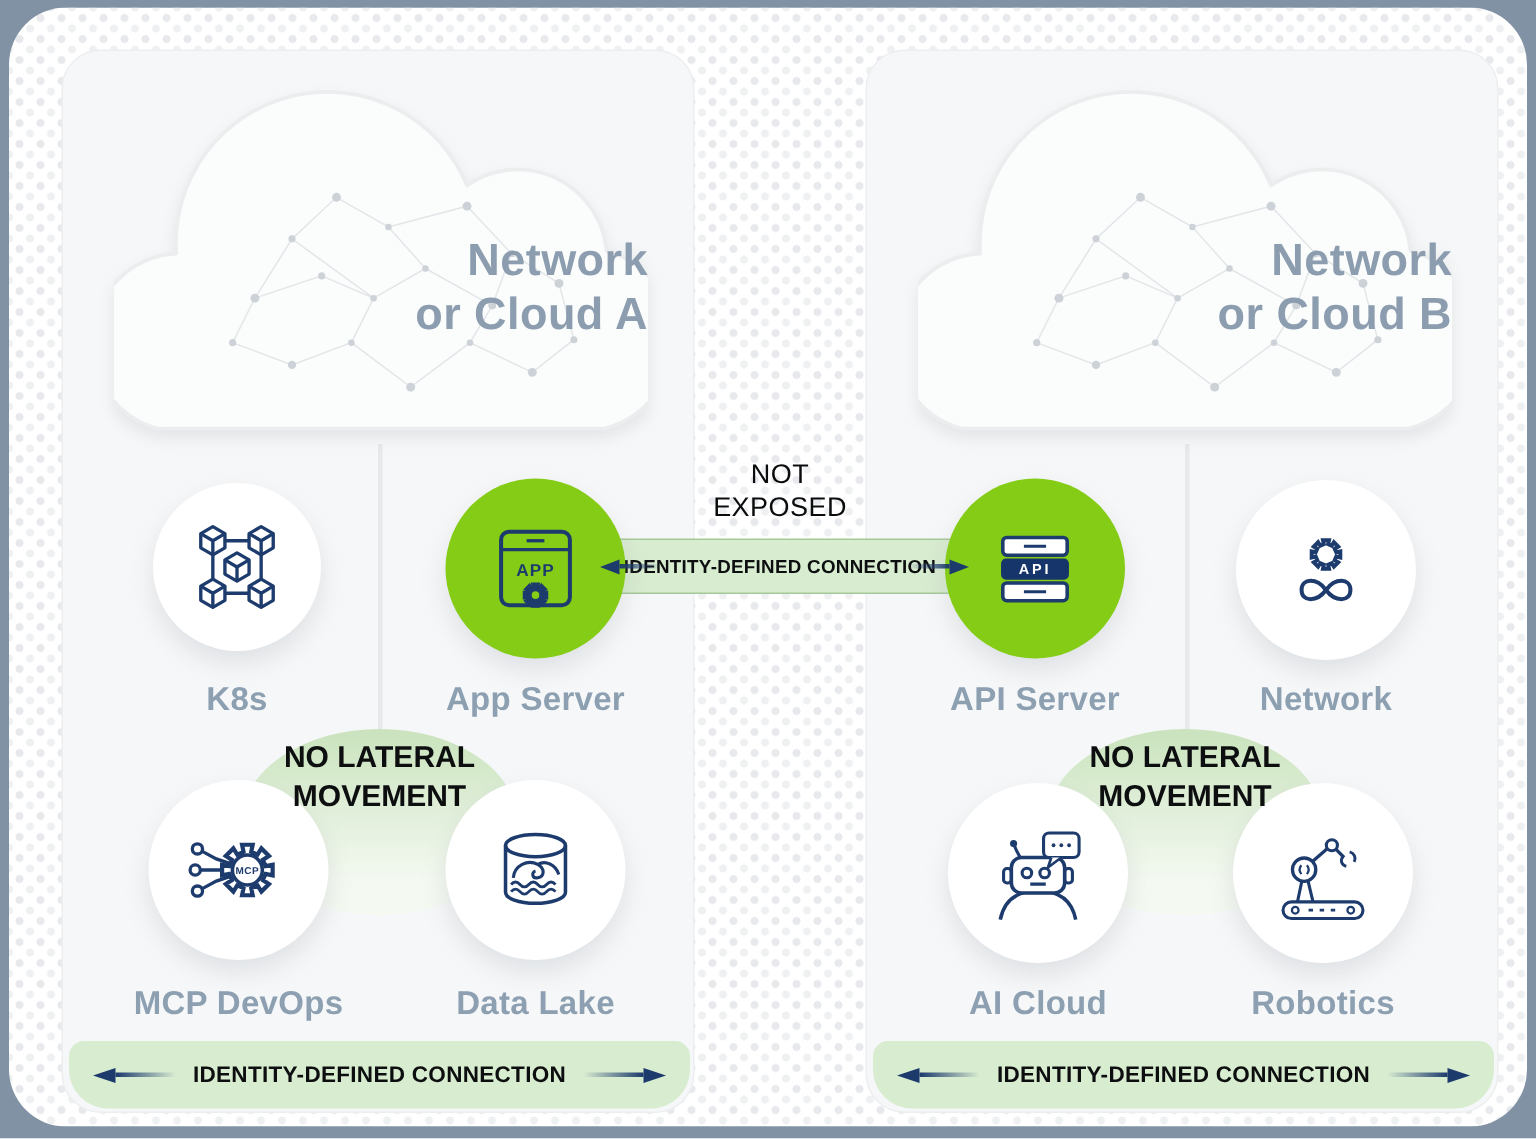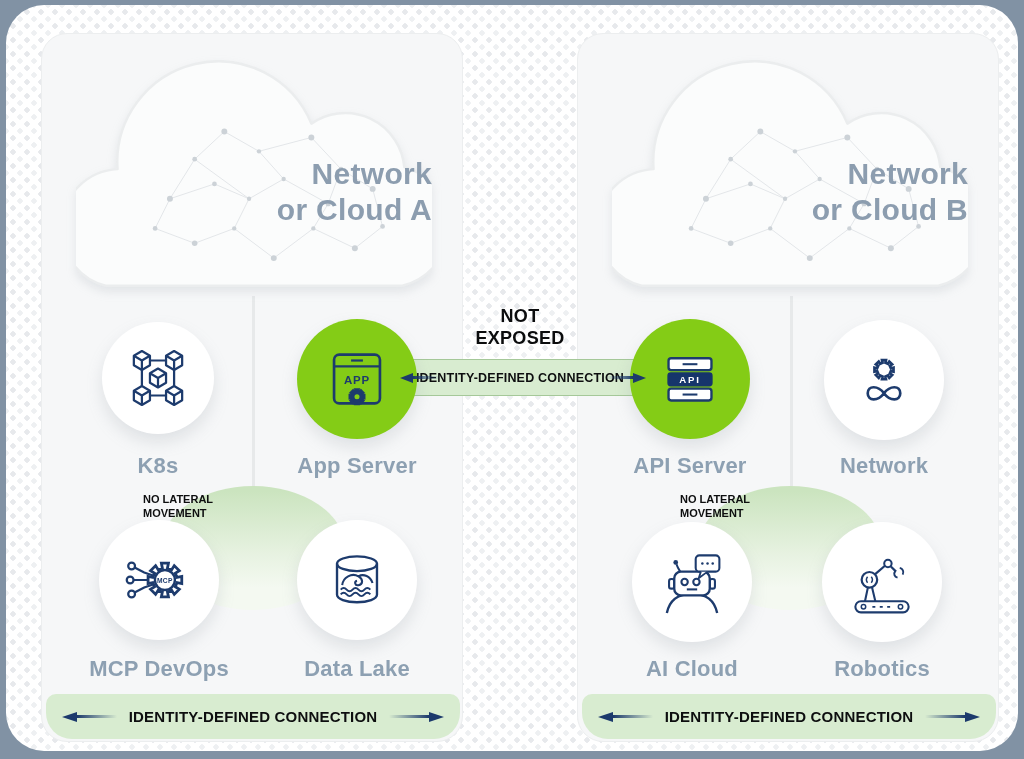--- a/index.html
+++ b/index.html
@@ -35,22 +35,22 @@
   .panel.b .n4{left:244px;top:488px;width:120px;height:120px}
   .node-label{position:absolute;width:200px;text-align:center;font-weight:bold;font-size:22px;
         color:#8da0b2;z-index:2;letter-spacing:.2px;}
   .panel.a .l1{left:16px;top:419px}.panel.a .l2{left:215px;top:419px}
   .panel.a .l3{left:17px;top:622px}.panel.a .l4{left:215px;top:622px}
   .panel.b .l1{left:12px;top:419px}.panel.b .l2{left:206px;top:419px}
   .panel.b .l3{left:14px;top:622px}.panel.b .l4{left:204px;top:622px}
   .arch{position:absolute;top:452px;width:184px;height:124px;border-radius:50%;z-index:1;
         background:linear-gradient(to bottom,#cbe4bf 4%,#e7f2e1 55%,#f4f9f1 82%);}
   .panel.a .arch{left:119px}.panel.b .arch{left:120px}
-  .arch-label{position:absolute;top:458px;width:220px;font-weight:bold;
-        font-size:11px;line-height:1.3;color:#0d0e0f;z-index:3;}
+  .arch-label{position:absolute;top:458px;width:220px;text-align:center;font-weight:bold;
+        font-size:20px;line-height:1.3;color:#0d0e0f;z-index:3;}
   .panel.a .arch-label{left:101px}.panel.b .arch-label{left:102px}
   .band{position:absolute;left:4px;top:660px;width:414px;height:45px;background:#d8ecd0;
         border-radius:10px 10px 26px 26px;display:flex;align-items:center;gap:12px;
         padding:0 16px;box-sizing:border-box;z-index:1;}
   .band-text{font-weight:bold;font-size:15px;color:#0d0e0f;letter-spacing:.2px;white-space:nowrap;}
   .h-arrow{flex:1;display:flex;align-items:center;height:12px;}
   .tri{width:0;height:0;border-top:5.5px solid transparent;border-bottom:5.5px solid transparent;}
   .tri.left{border-right:15px solid #1c3a6c;}
   .tri.right{border-left:15px solid #1c3a6c;}
   .tail{flex:1;height:3.5px;}
@@ -60,21 +60,21 @@
         border:1.5px solid #a5c899;border-radius:4px;z-index:1;display:flex;align-items:center;
         justify-content:center;box-sizing:border-box;}
   .mid-band .band-text{font-size:12.5px;}
   .mid-arrow{position:absolute;top:367px;display:flex;align-items:center;width:40px;height:11px;z-index:6;}
   .mid-arrow .tri{border-top-width:5px;border-bottom-width:5px;}
   .mid-arrow .tri.left{border-right-width:13px;}
   .mid-arrow .tri.right{border-left-width:13px;}
   .mid-arrow .tail{height:3px;}
   .mid-arrow.l{left:394px}.mid-arrow.r{left:600px}
   .not-exposed{position:absolute;left:428px;top:301px;width:172px;text-align:center;
-        font-weight:bold;font-size:18px;line-height:1.2;color:#0b0c0d;z-index:6;letter-spacing:.3px;}
+        font-weight:normal;font-size:18px;line-height:1.2;color:#0b0c0d;z-index:6;letter-spacing:.3px;}
   text.nv{fill:#1d3b6d;font-family:"Liberation Sans",sans-serif;font-weight:bold;}
   text.wh{fill:#ffffff;font-family:"Liberation Sans",sans-serif;font-weight:bold;}
 </style>
 </head>
 <body>
 
 <svg style="position:absolute;width:0;height:0" aria-hidden="true">
   <defs>
     <path id="gear-path" d="M11.3,-2.4 L15.7,-3.3 L15.7,3.3 L11.3,2.4 L9.6,6.3 L13.4,8.7 L8.7,13.4 L6.3,9.6 L2.4,11.3 L3.3,15.7 L-3.3,15.7 L-2.4,11.3 L-6.3,9.6 L-8.7,13.4 L-13.4,8.7 L-9.6,6.3 L-11.3,2.4 L-15.7,3.3 L-15.7,-3.3 L-11.3,-2.4 L-9.6,-6.3 L-13.4,-8.7 L-8.7,-13.4 L-6.3,-9.6 L-2.4,-11.3 L-3.3,-15.7 L3.3,-15.7 L2.4,-11.3 L6.3,-9.6 L8.7,-13.4 L13.4,-8.7 L9.6,-6.3 Z"></path>
     <g id="cube-g">

